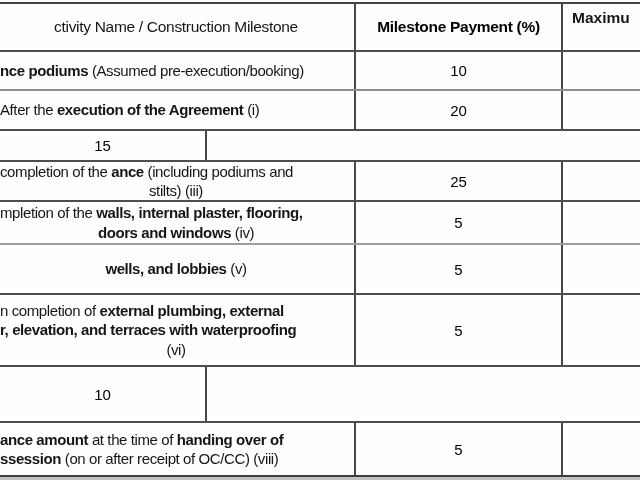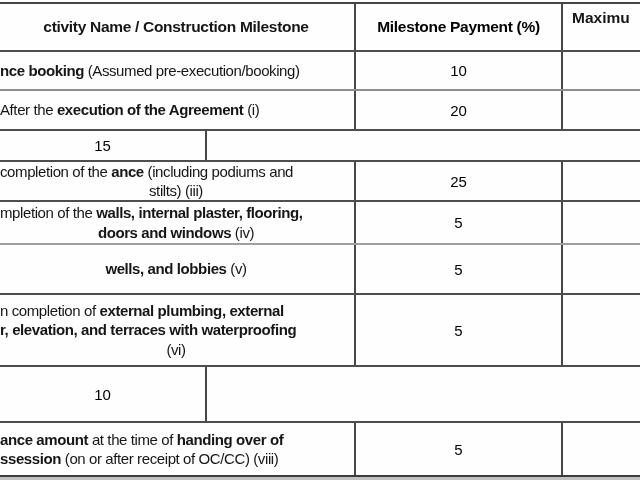--- a/index.html
+++ b/index.html
@@ -12,21 +12,21 @@
   .row{display:flex;box-sizing:border-box;border-bottom:2px solid #4e4e4e;background:#fefefe;}
   .cell{box-sizing:border-box;}
   .c1{width:356px;border-right:2px solid #474747;display:flex;flex-direction:column;justify-content:center;overflow:hidden;padding:1px 2px 1px 0;}
   .c2{width:207px;border-right:2px solid #474747;display:flex;align-items:center;justify-content:center;font-size:15px;color:#000000;}
   .c3{flex:1;}
   .line{font-size:15px;line-height:19.5px;letter-spacing:-0.4px;white-space:nowrap;}
   .line.left{text-align:left;}
   .line.center{text-align:center;}
   .line b{font-weight:700;}
   .hrow{height:48px;}
-  .h1{font-size:15.5px;font-weight:700;letter-spacing:-0.3px;display:flex;align-items:center;white-space:nowrap;}
+  .h1{font-size:15.5px;font-weight:400;letter-spacing:-0.3px;display:flex;align-items:center;white-space:nowrap;}
   .h2{font-size:15.5px;font-weight:700;letter-spacing:-0.3px;}
   .h3{display:flex;flex-direction:column;justify-content:center;font-size:15.5px;font-weight:700;overflow:hidden;}
   .h3 .l1{padding-left:9px;white-space:nowrap;}
   .h3 .l2{text-align:right;padding-right:7px;white-space:nowrap;}
   .bottom-strip{position:absolute;left:0;top:477px;width:640px;height:3px;background:#8f8f8f;opacity:.55;}
 </style>
 </head>
 <body>
 
 <div class="tbl">
@@ -34,21 +34,21 @@
     <div class="cell c1 h1">ctivity Name / Construction Milestone</div>
     <div class="cell c2 h2">Milestone Payment (%)</div>
     <div class="cell c3 h3">
       <div class="l1">Maximu</div>
       <div class="l2">P</div>
     </div>
   </div>
   <div id="rows-host">
   <div class="row" style="height: 39px; border-bottom-color: rgb(141, 141, 141);">
     <div class="cell c1">
-          <div class="line left"><b>nce booking</b><span> (Assumed pre-execution/booking)</span></div>
+          <div class="line left"><b>nce podiums</b><span> (Assumed pre-execution/booking)</span></div>
         </div>
     <div class="cell c2">10</div>
     <div class="cell c3"></div>
   </div>
 
   <div class="row" style="height: 40px; border-bottom-color: rgb(78, 78, 78);">
     <div class="cell c1">
           <div class="line left"><span>After the </span><b>execution of the Agreement</b><span> (i)</span></div>
         </div>
     <div class="cell c2">20</div>

